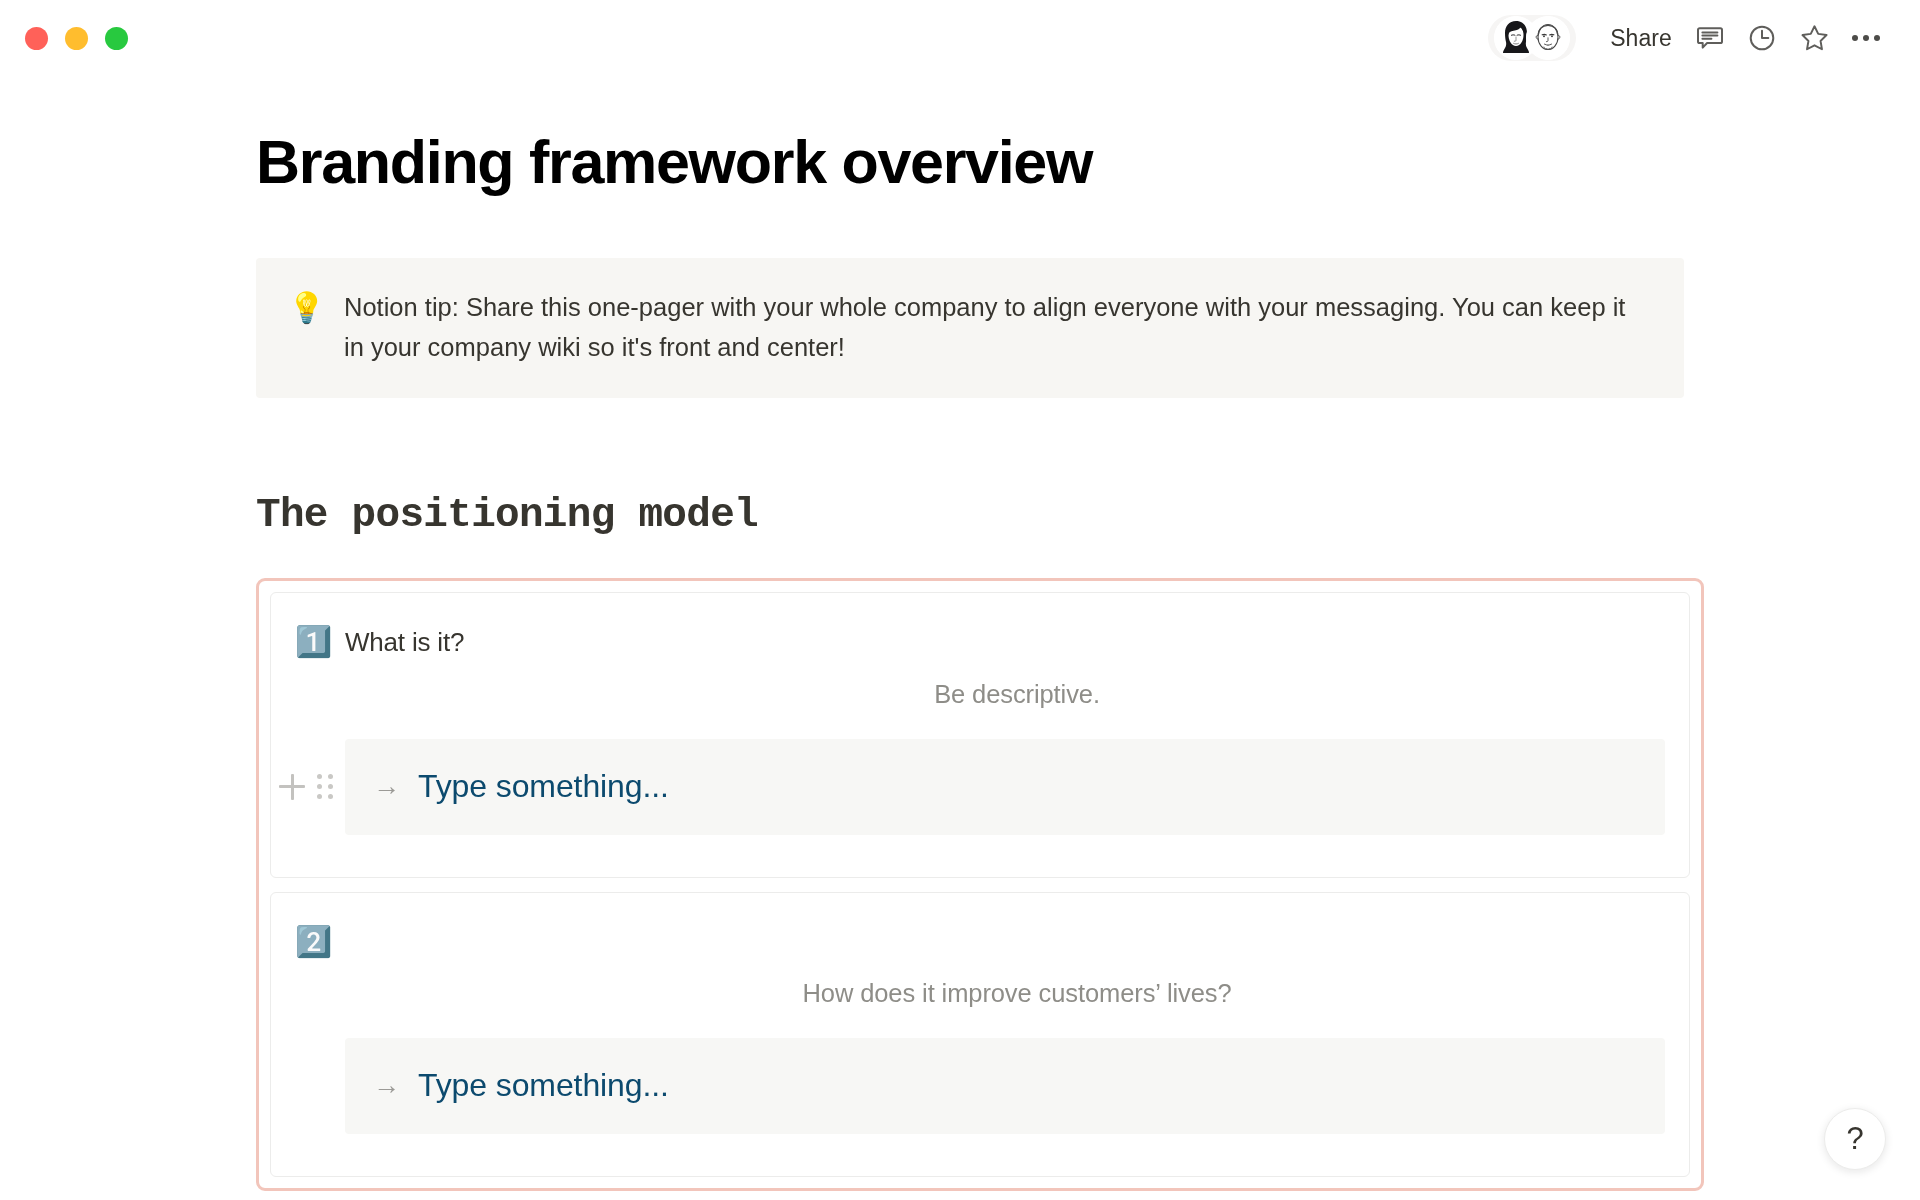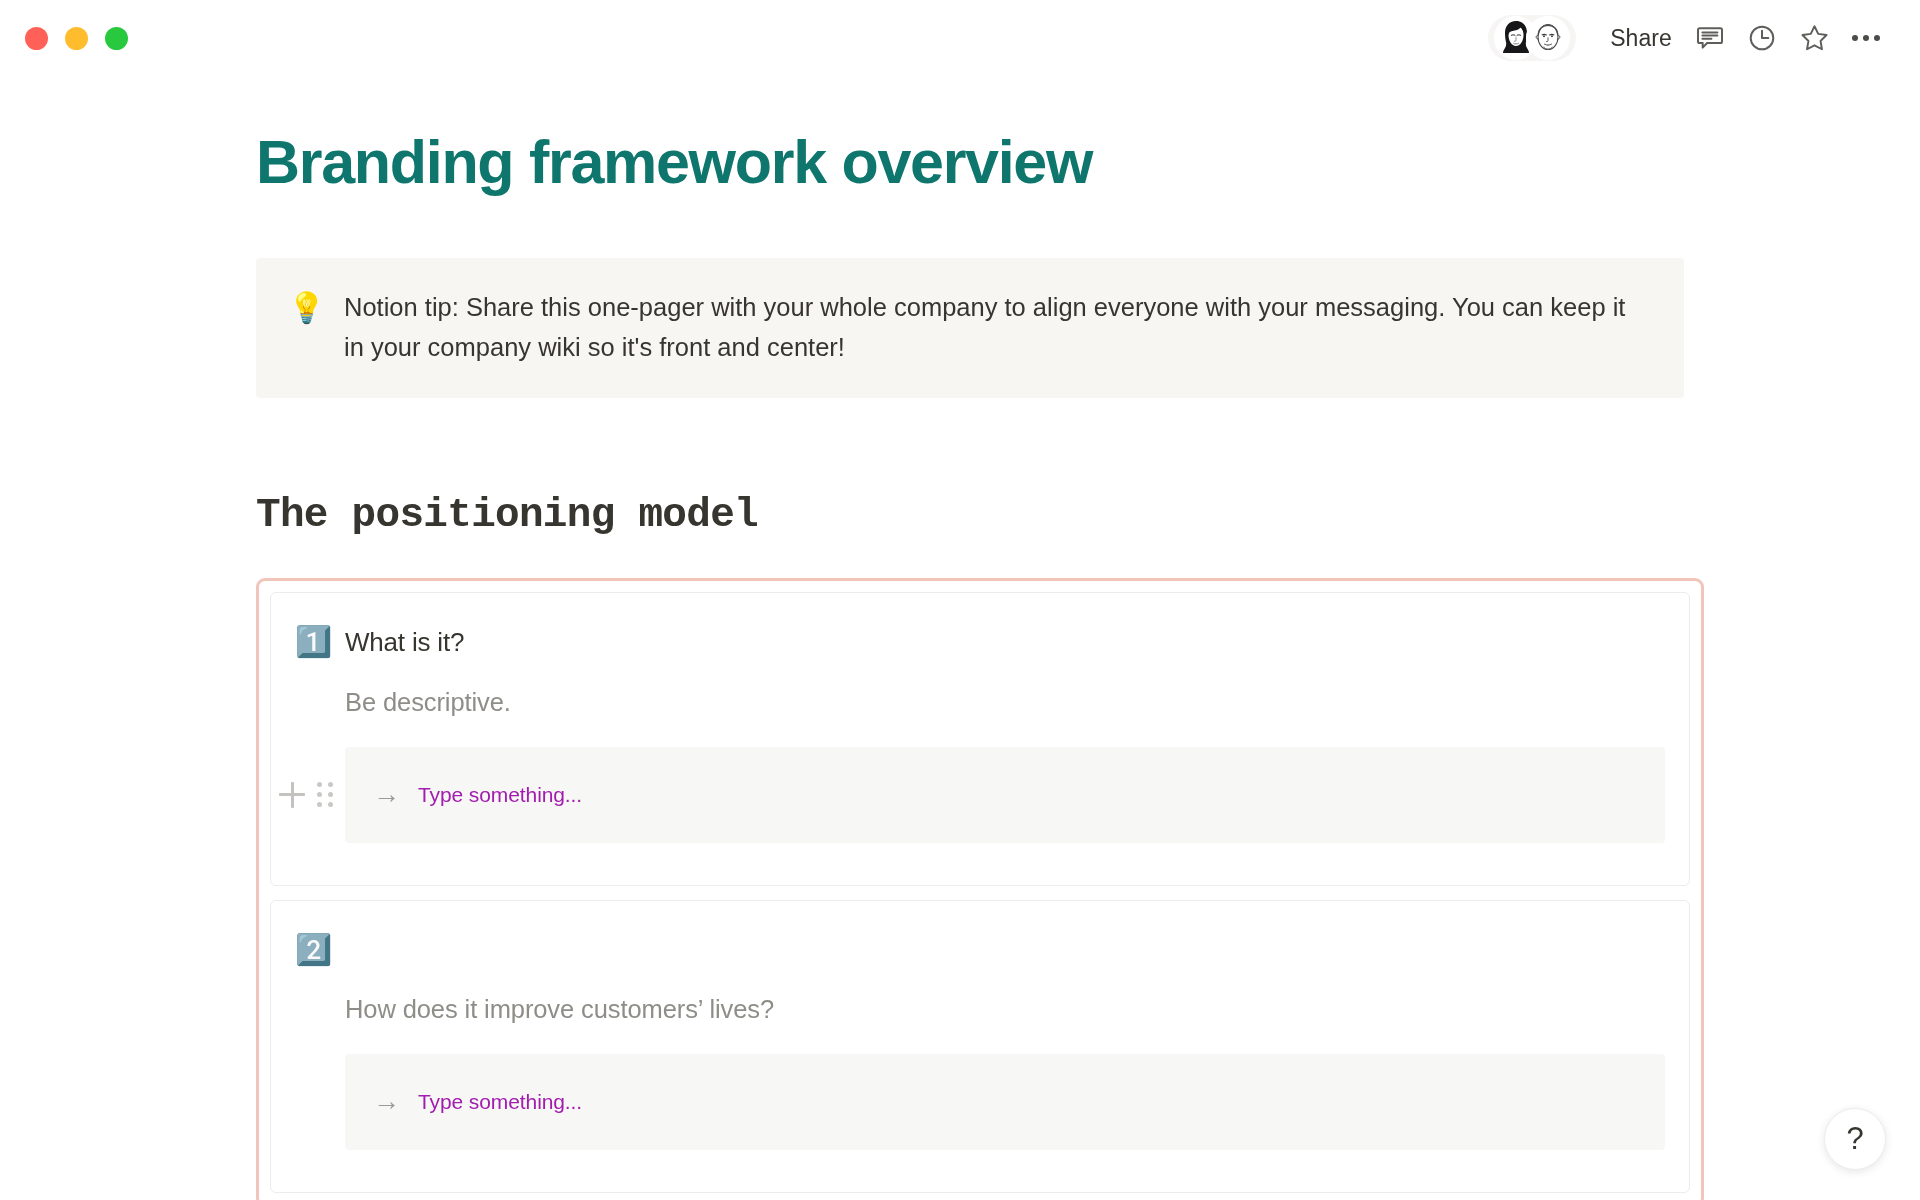--- a/index.html
+++ b/index.html
@@ -121,21 +121,21 @@
   .content {
     margin-left: 256px;
     width: 1450px;
     padding-top: 52px;
   }
 
   .page-title {
     font-size: 61px;
     line-height: 1.12;
     font-weight: bold;
-    color: #0f766e;
+    color: #000000;
     letter-spacing: -1.3px;
   }
 
   
   .callout {
     margin-top: 62px;
     width: 1428px;
     background: #f7f6f3;
     border-radius: 4px;
     padding: 30px 30px 30px 32px;
@@ -201,25 +201,26 @@
     text-align: center;
   }
   .q-title {
     font-size: 26px;
     font-weight: normal;
     color: #37352f;
     letter-spacing: -0.2px;
   }
 
   .q-sub {
-    margin-top: 30px;
+    margin-top: 22px;
     padding-left: 74px;
     font-size: 25.5px;
     color: #8e8d88;
     letter-spacing: -0.1px;
+    text-align: center;
   }
 
   .q-input-row {
     margin-top: 30px;
     display: flex;
     align-items: center;
   }
   .row-controls {
     width: 74px;
     flex: 0 0 auto;
@@ -274,22 +275,22 @@
     padding-left: 28px;
     cursor: text;
   }
   .arrow-icon {
     font-size: 27px;
     color: #9b9a96;
     line-height: 1;
     flex: 0 0 auto;
   }
   .q-placeholder {
-    font-size: 21px;
-    color: #a21caf;
+    font-size: 32px;
+    color: #0c4a6e;
     letter-spacing: -0.1px;
   }
 
   
   .help-btn {
     position: absolute;
     right: 34px;
     bottom: 30px;
     width: 62px; height: 62px;
     border-radius: 50%;

